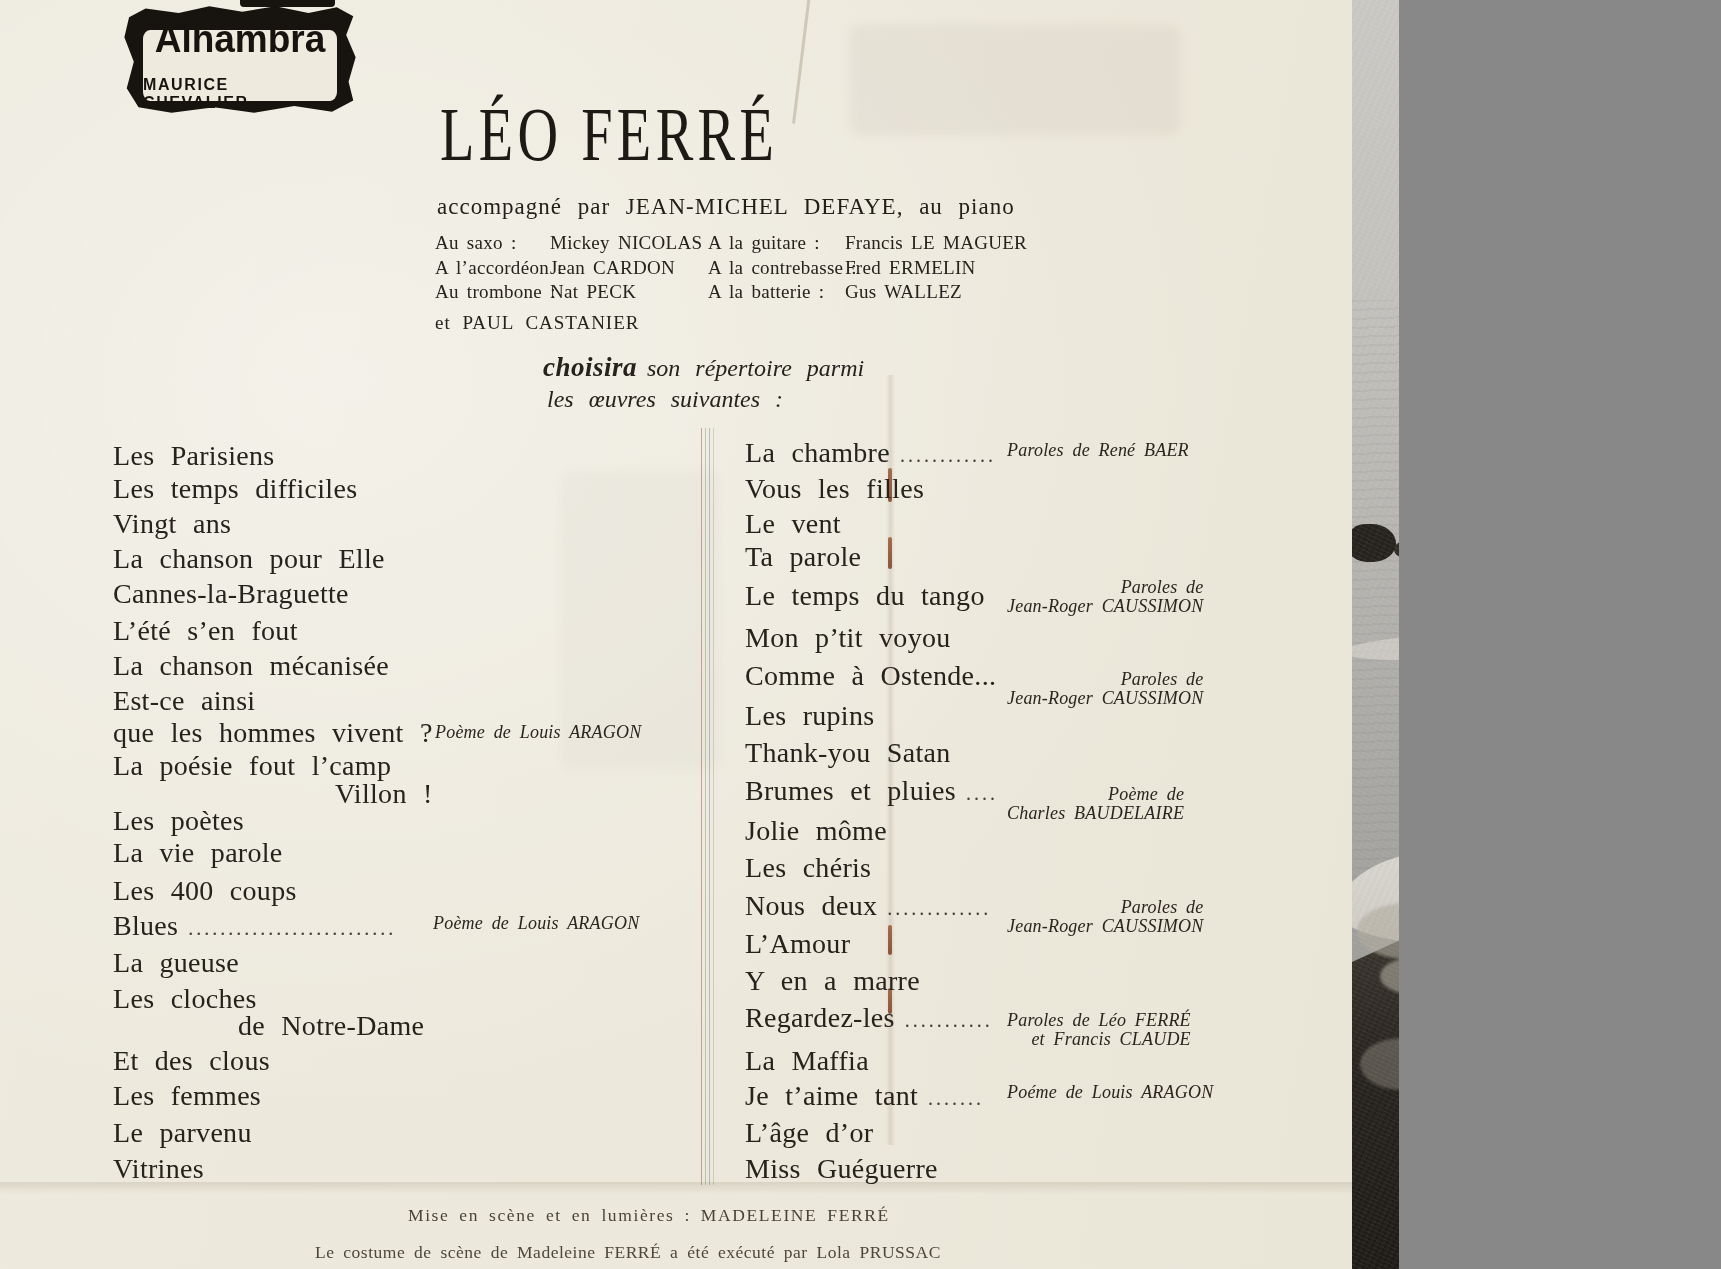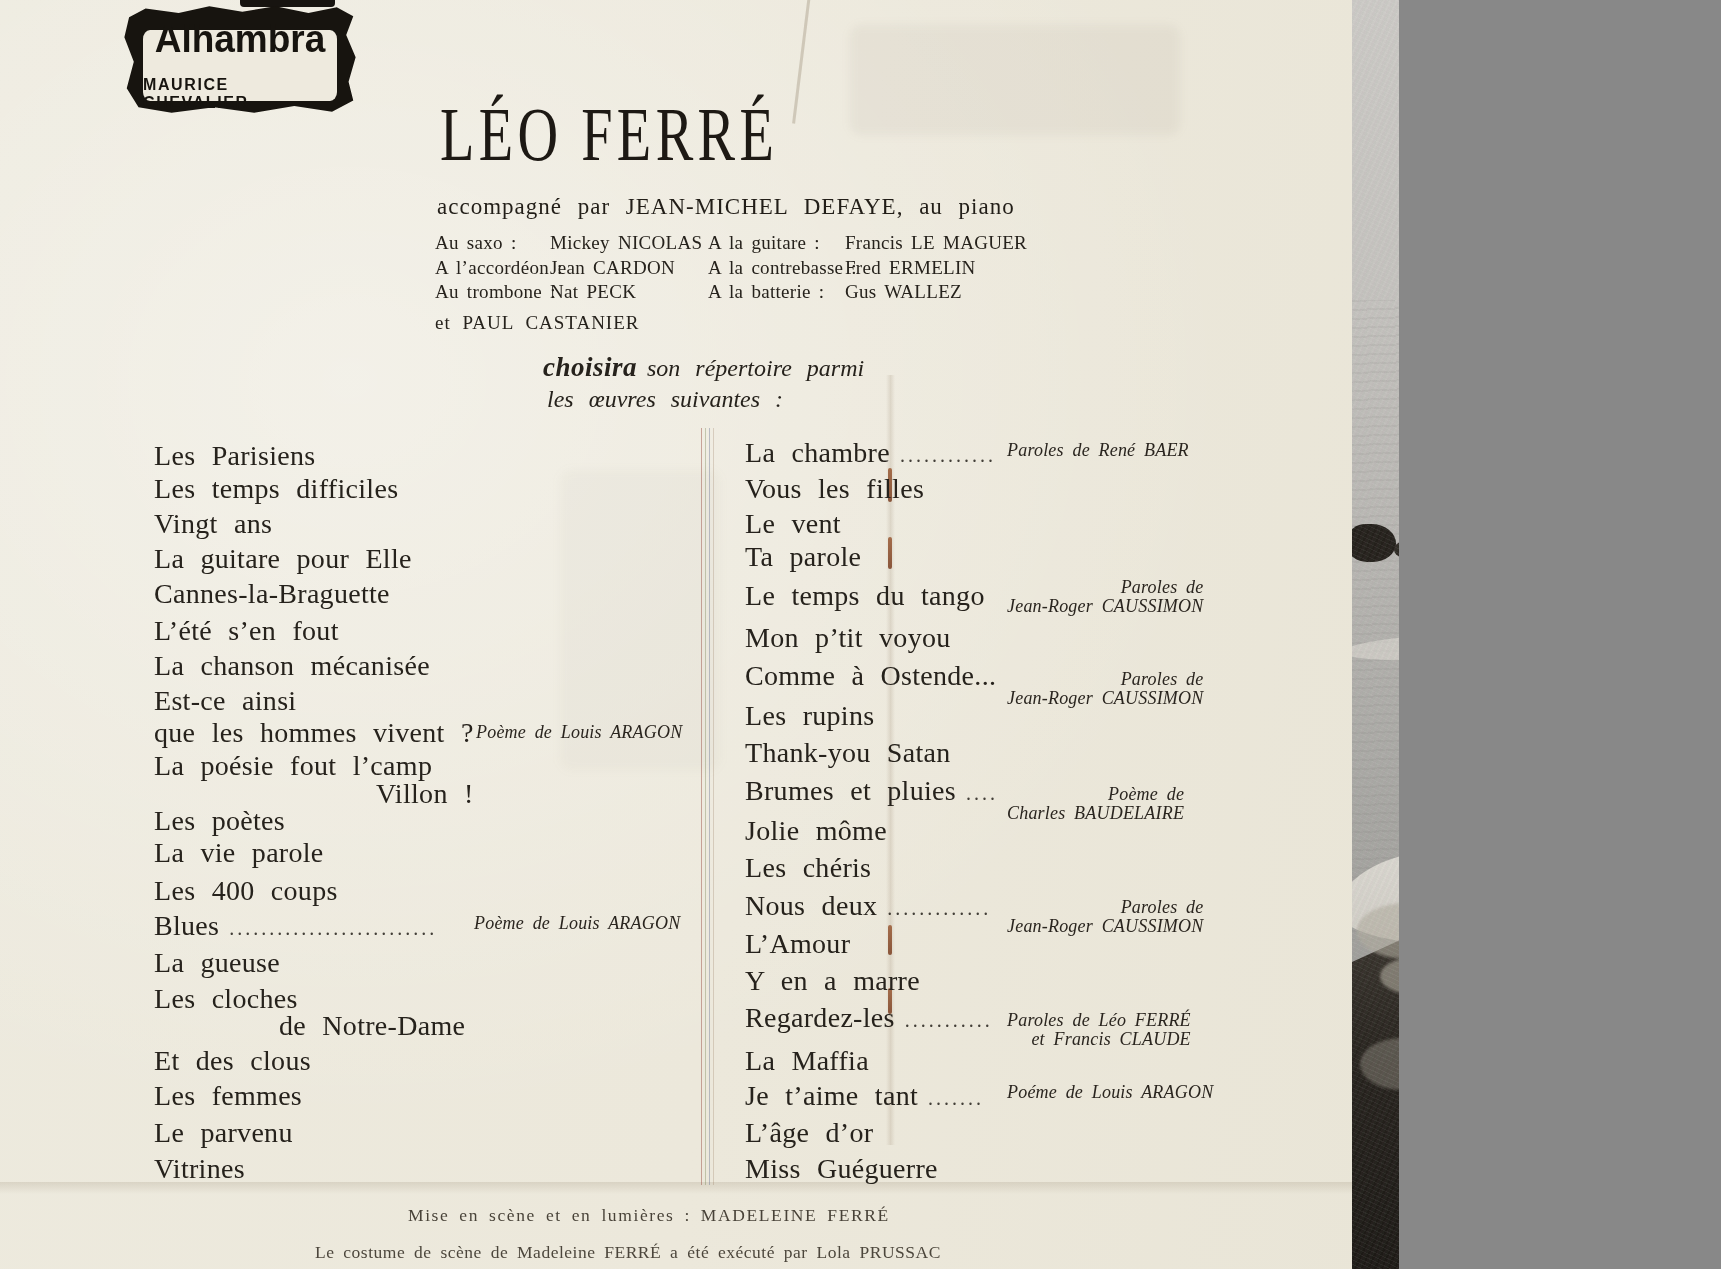--- a/index.html
+++ b/index.html
@@ -39,21 +39,21 @@
   #mus-right .lbl{width:137px;}
   #mus-extra{left:435px; top:312px; font-size:19px; letter-spacing:1px; word-spacing:6px;}
 
   
   #intro1{left:543px; top:352px; font-size:24px; font-style:italic; word-spacing:9px;}
   #intro1 b{font-size:27px; font-weight:bold; margin-right:10px; letter-spacing:.5px;}
   #intro2{left:547px; top:386px; font-size:24px; font-style:italic; word-spacing:9px;}
 
   
   .col{position:absolute; top:0; height:100%;}
-  #col-left{left:113px; width:600px;margin-left:41px;}
+  #col-left{left:113px; width:600px;}
   #col-right{left:745px; width:620px;}
   .song{position:absolute; left:0; white-space:nowrap; font-size:28px; word-spacing:9px; letter-spacing:.3px; color:#26221c;}
   .t2{position:absolute; white-space:nowrap;}
   .dots{font-size:20px; letter-spacing:3px; margin-left:10px; opacity:.85;}
   .note{position:absolute; left:262px; top:4px; font-style:italic; font-size:18px; line-height:19px;
         letter-spacing:.2px; word-spacing:4px; white-space:nowrap; color:#2a251f;}
   .note span{display:block;text-align:right;}
 
   
   #footer1{left:408px; top:1205px; font-size:17.5px; letter-spacing:1.6px; word-spacing:4px; color:#3b352b; opacity:.92;}
@@ -164,21 +164,21 @@
   </div>
   <div class="abs nw" id="mus-extra">et PAUL CASTANIER</div>
 
   <div class="abs nw" id="intro1"><b>choisira</b><span>son répertoire parmi</span></div>
   <div class="abs nw" id="intro2">les œuvres suivantes :</div>
 
   <div class="col" id="col-left">
     <div class="song" style="top:440px"><span>Les Parisiens</span></div>
     <div class="song" style="top:473px"><span>Les temps difficiles</span></div>
     <div class="song" style="top:508px"><span>Vingt ans</span></div>
-    <div class="song" style="top:543px"><span>La guitare pour Elle</span></div>
+    <div class="song" style="top:543px"><span>La chanson pour Elle</span></div>
     <div class="song" style="top:578px"><span>Cannes-la-Braguette</span></div>
     <div class="song" style="top:615px"><span>L’été s’en fout</span></div>
     <div class="song" style="top:650px"><span>La chanson mécanisée</span></div>
     <div class="song" style="top:685px">
       <span>Est-ce ainsi</span>
       <span class="t2" style="left:0;top:32px">que les hommes vivent ?</span>
       <span class="note" style="left:322px;top:38px">
           <span>Poème de Louis ARAGON</span>
         </span>
     </div>

